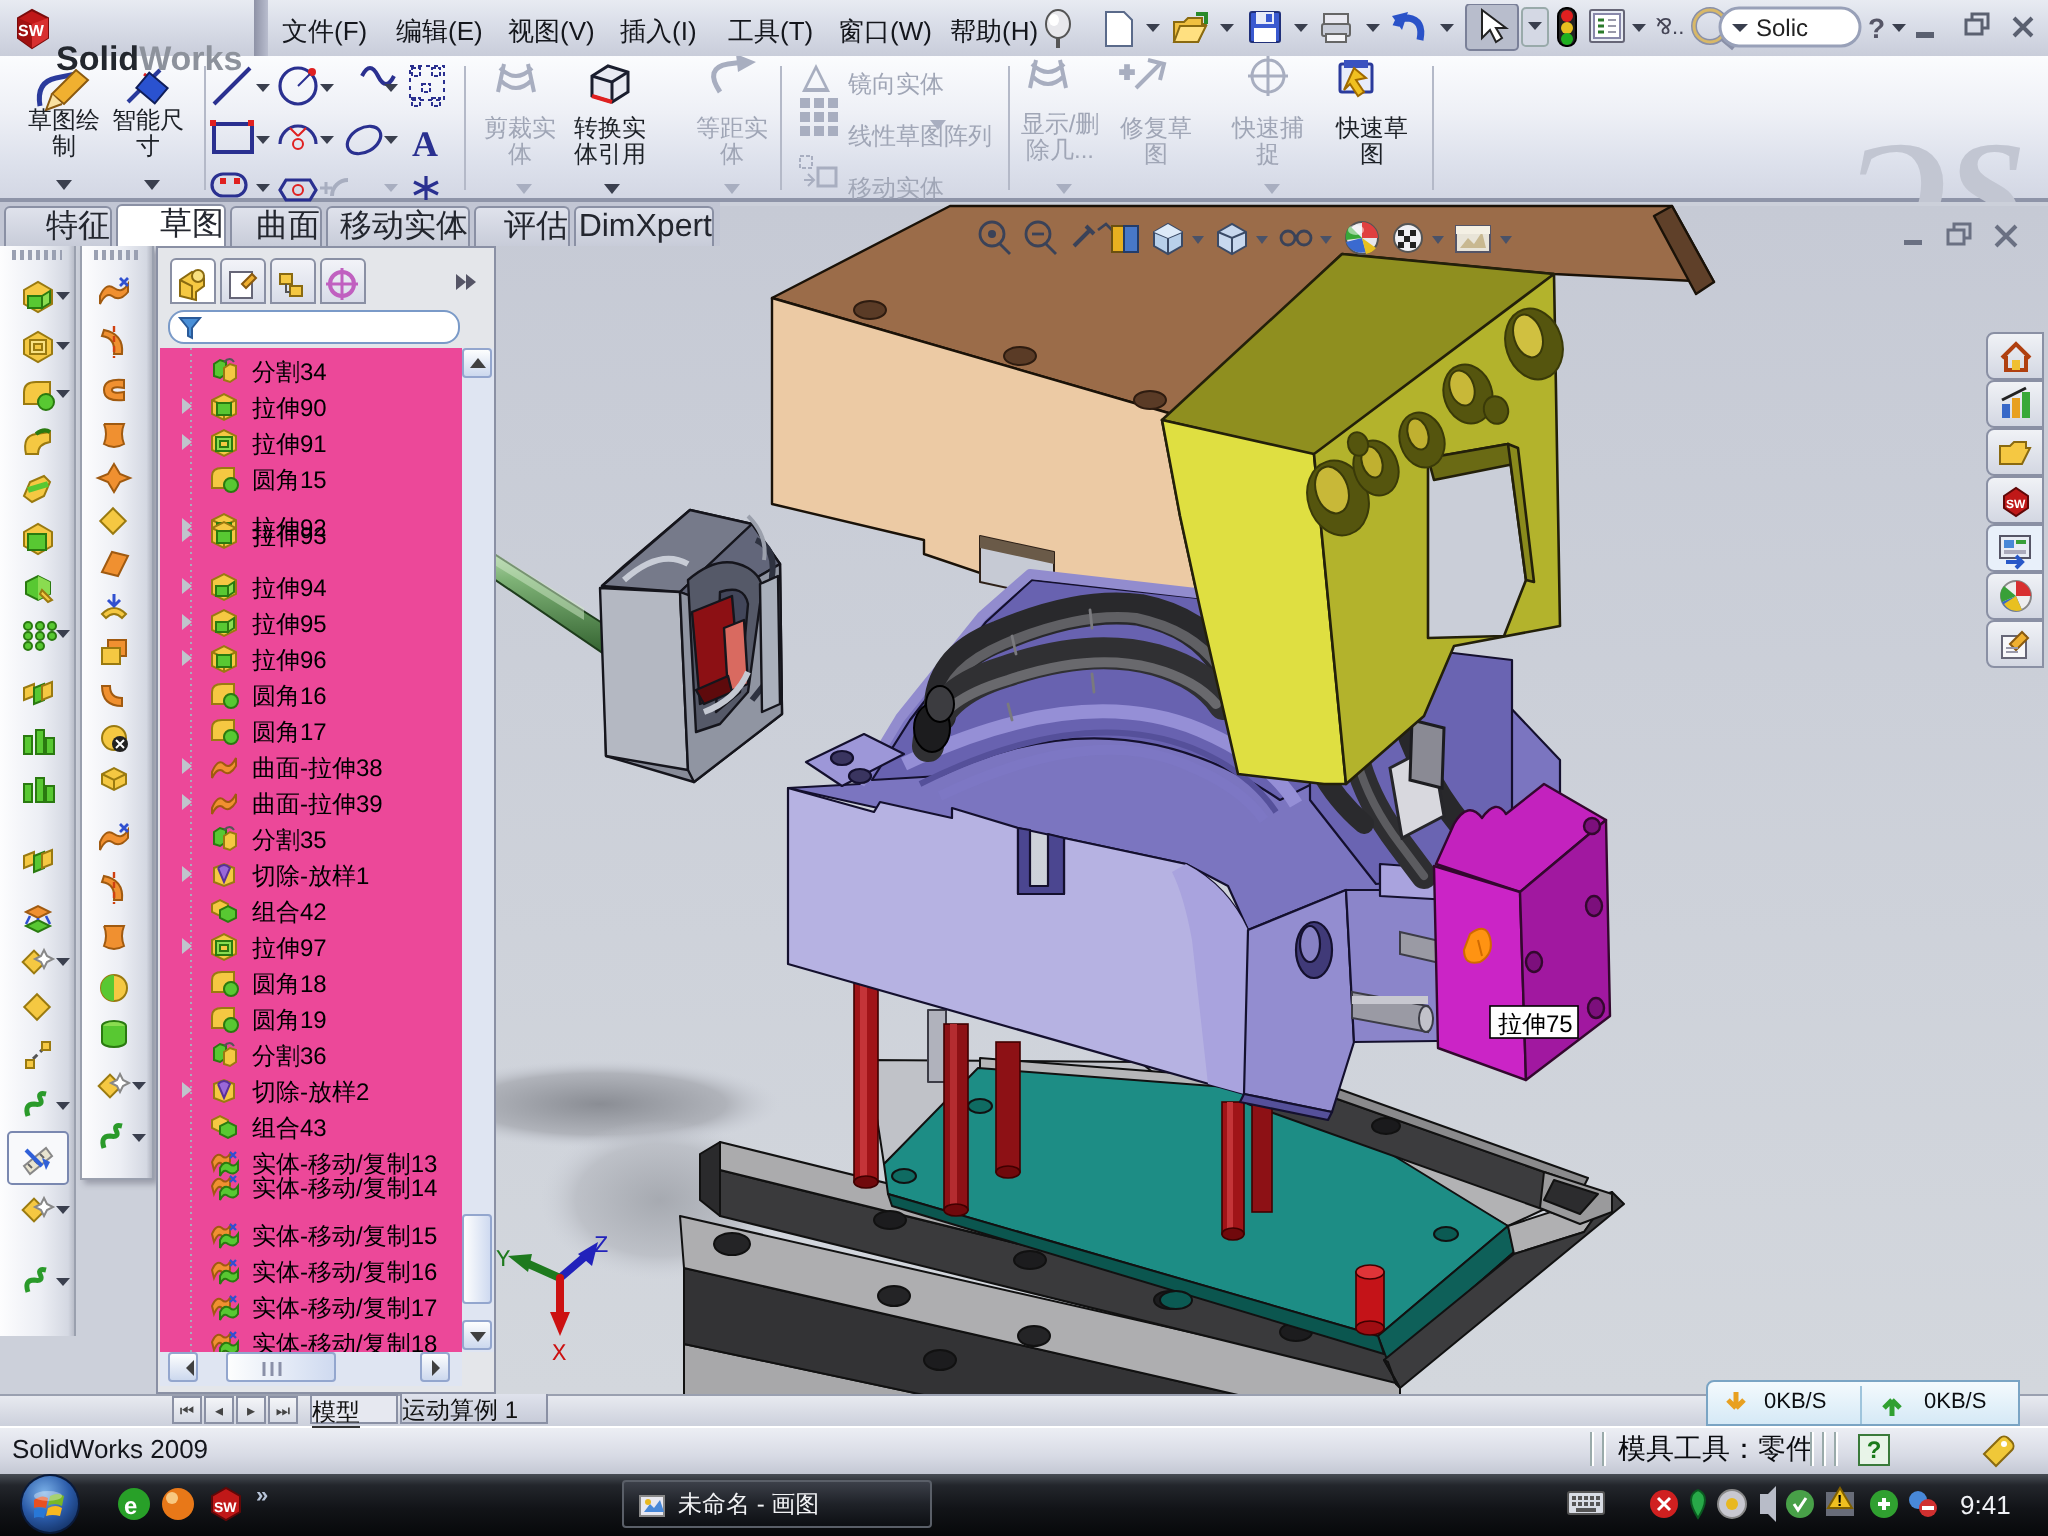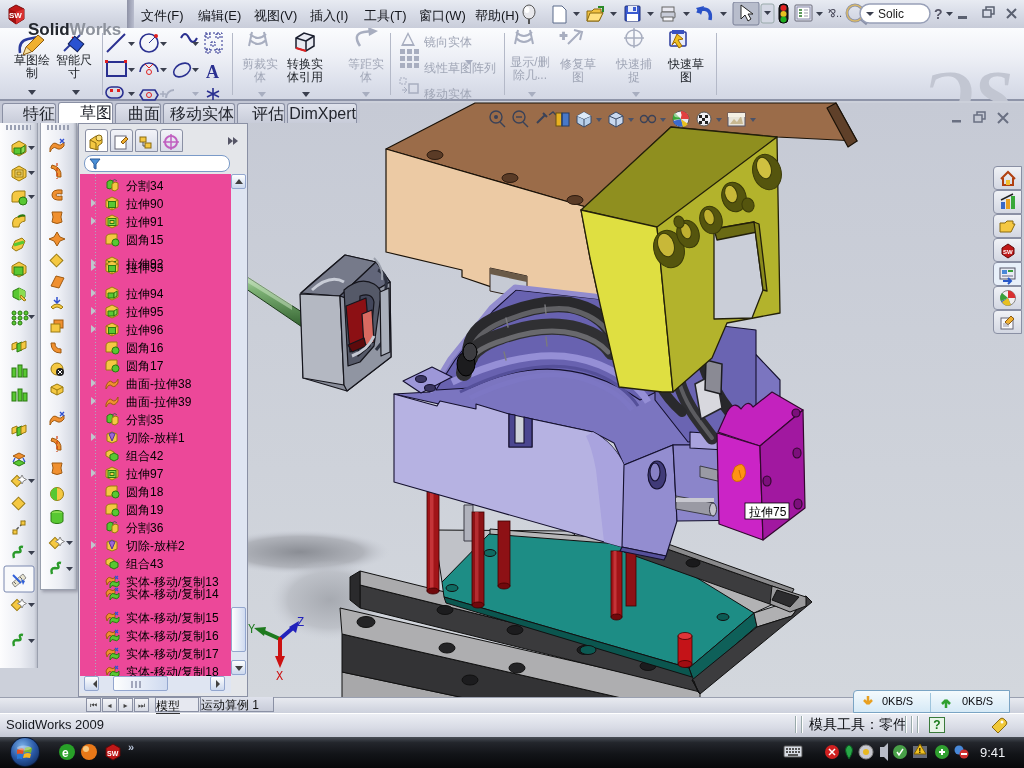--- a/index.html
+++ b/index.html
@@ -1074,20 +1074,28 @@
 <circle cx="67" cy="15" r="8" fill="#28a028"></circle>
       <text x="62" y="20" font-size="12" fill="#fff" font-weight="bold">e</text>
 <circle cx="89" cy="15" r="8" fill="#e87818"></circle>
       <circle cx="86" cy="12" r="3" fill="#f8c880"></circle>
 <g transform="translate(104,6)">
         <polygon points="2,5 9,1 16,5 16,13 9,17 2,13" fill="#c01818" stroke="#600808"></polygon>
         <text x="3" y="13" font-size="7" font-weight="bold" fill="#fff">SW</text>
       </g>
 <text x="128" y="14" font-size="11" fill="#b8c4d8" font-weight="bold">»</text>
 </svg>
+<div class="tbtn abs" style="left:311px;top:740px;width:155px;z-index:42">
+ <svg style="position:absolute;left:6px;top:4px" width="16" height="16">
+        <rect x="2" y="3" width="12" height="10" fill="#e8e8f0" stroke="#888"></rect>
+        <path d="M4,11 l3,-4 2,2 3,-4 2,6 z" fill="#4888d8"></path>
+        <circle cx="6" cy="6" r="1.5" fill="#e8b820"></circle>
+      </svg>
+ <span style="margin-left:27px">未命名 - 画图</span>
+</div>
 <svg class="abs" style="left:770px;top:737px;z-index:42" width="254" height="31">
 <g transform="translate(14,9)">
         <rect x="0" y="0" width="18" height="11" rx="1" fill="#d8dce4" stroke="#555"></rect>
         <g fill="#555">
           <rect x="2" y="2" width="2" height="2"></rect>
           <rect x="5" y="2" width="2" height="2"></rect>
           <rect x="8" y="2" width="2" height="2"></rect>
           <rect x="11" y="2" width="2" height="2"></rect>
           <rect x="14" y="2" width="2" height="2"></rect>
           <rect x="2" y="5" width="2" height="2"></rect>

